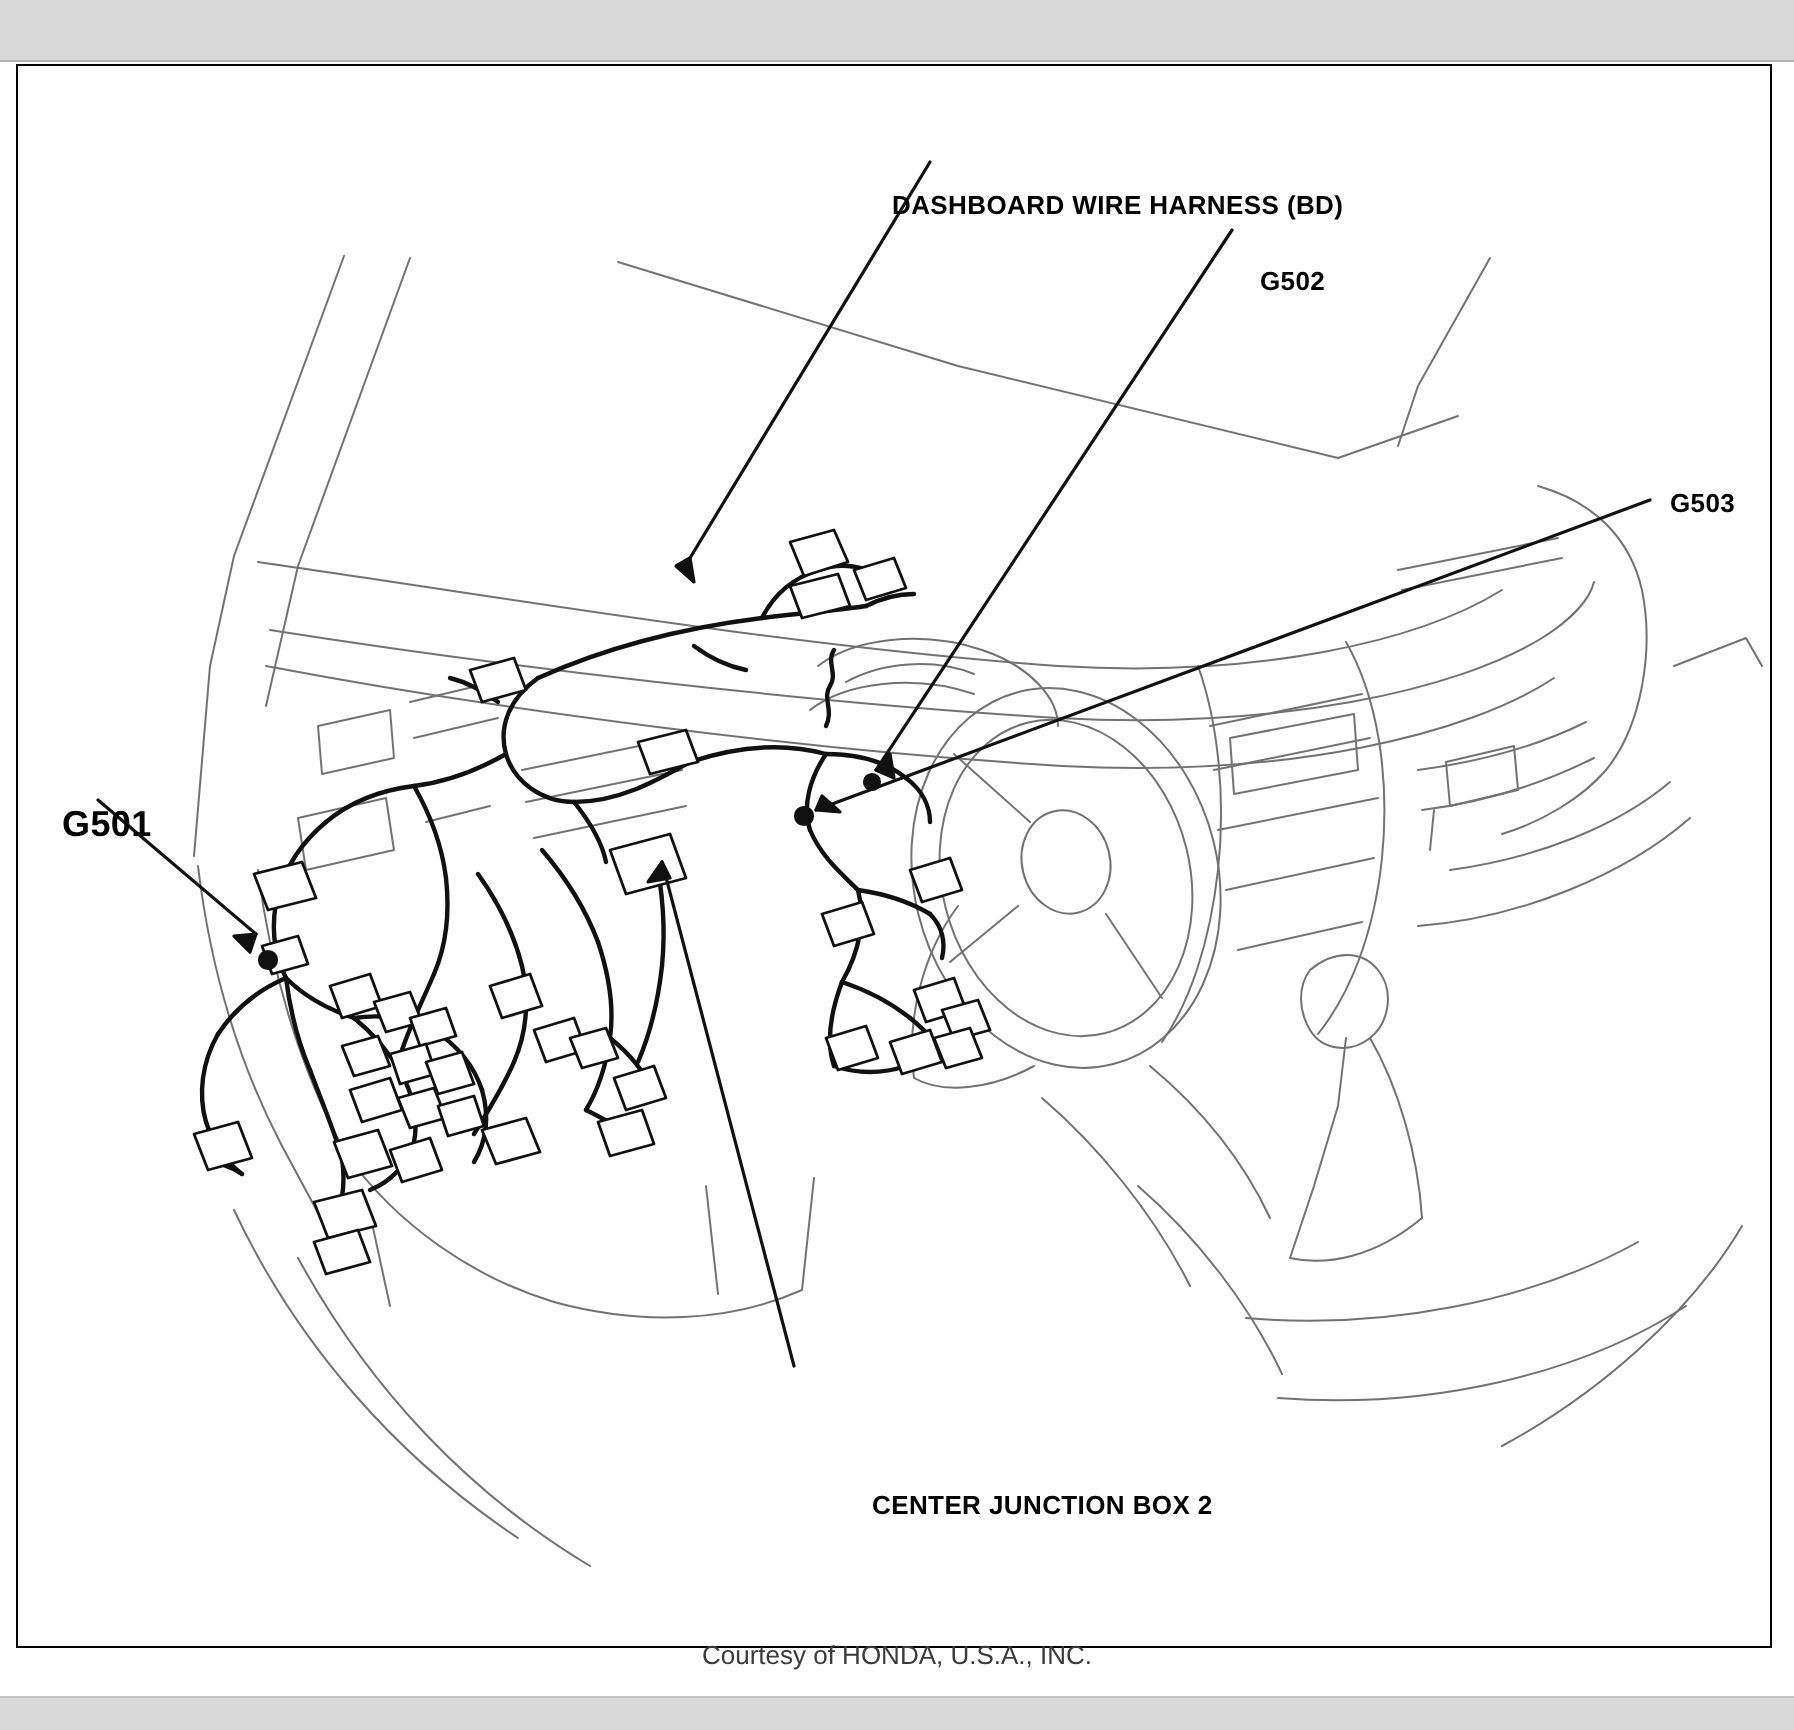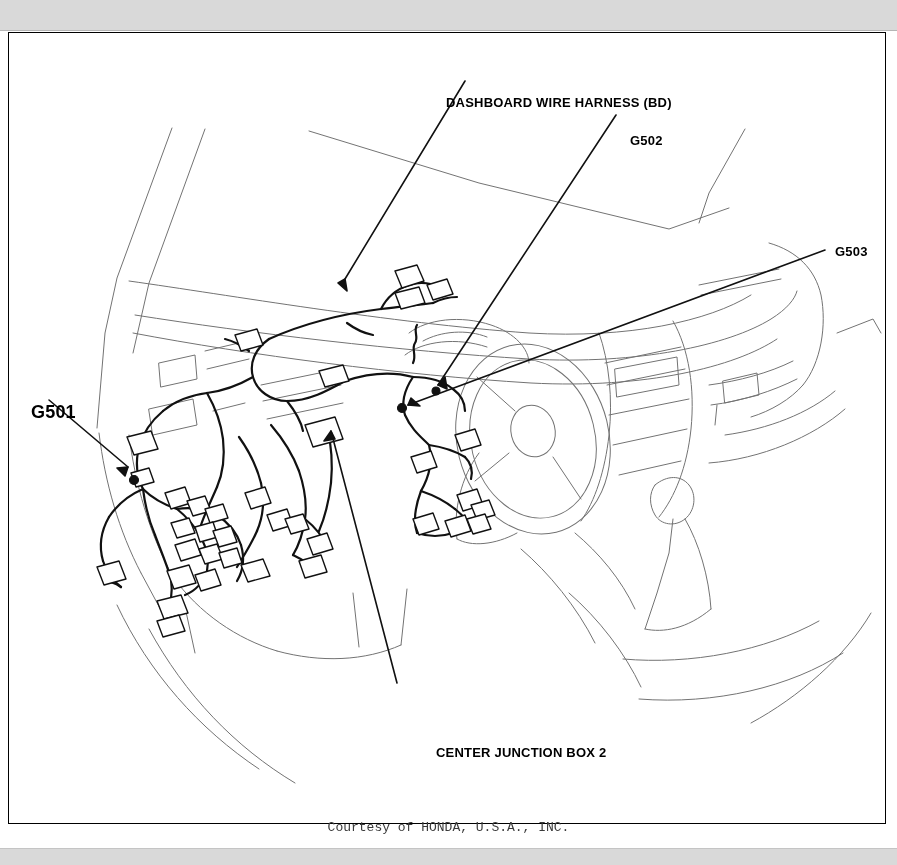--- a/index.html
+++ b/index.html
@@ -59,21 +59,21 @@
   #lbl-g503 { left: 826px; top: 211px; font-size: 13px; }
   #lbl-g501 { left: 22px; top: 369px; font-size: 18px; }
   #lbl-cjb { left: 427px; top: 676px; font-size: 13px; margin-top: 36px; }
 
   #courtesy {
     position: absolute;
     left: 0;
     top: 820px;
     width: 897px;
     text-align: center;
-    font-family: Liberation Mono, monospace;
+    font-family: Liberation Sans, sans-serif;
     font-size: 13px;
     color: #3a3a3a;
   }
   #bottom-band {
     position: absolute;
     left: 0;
     top: 848px;
     width: 897px;
     height: 17px;
     background: #d9d9d9;

